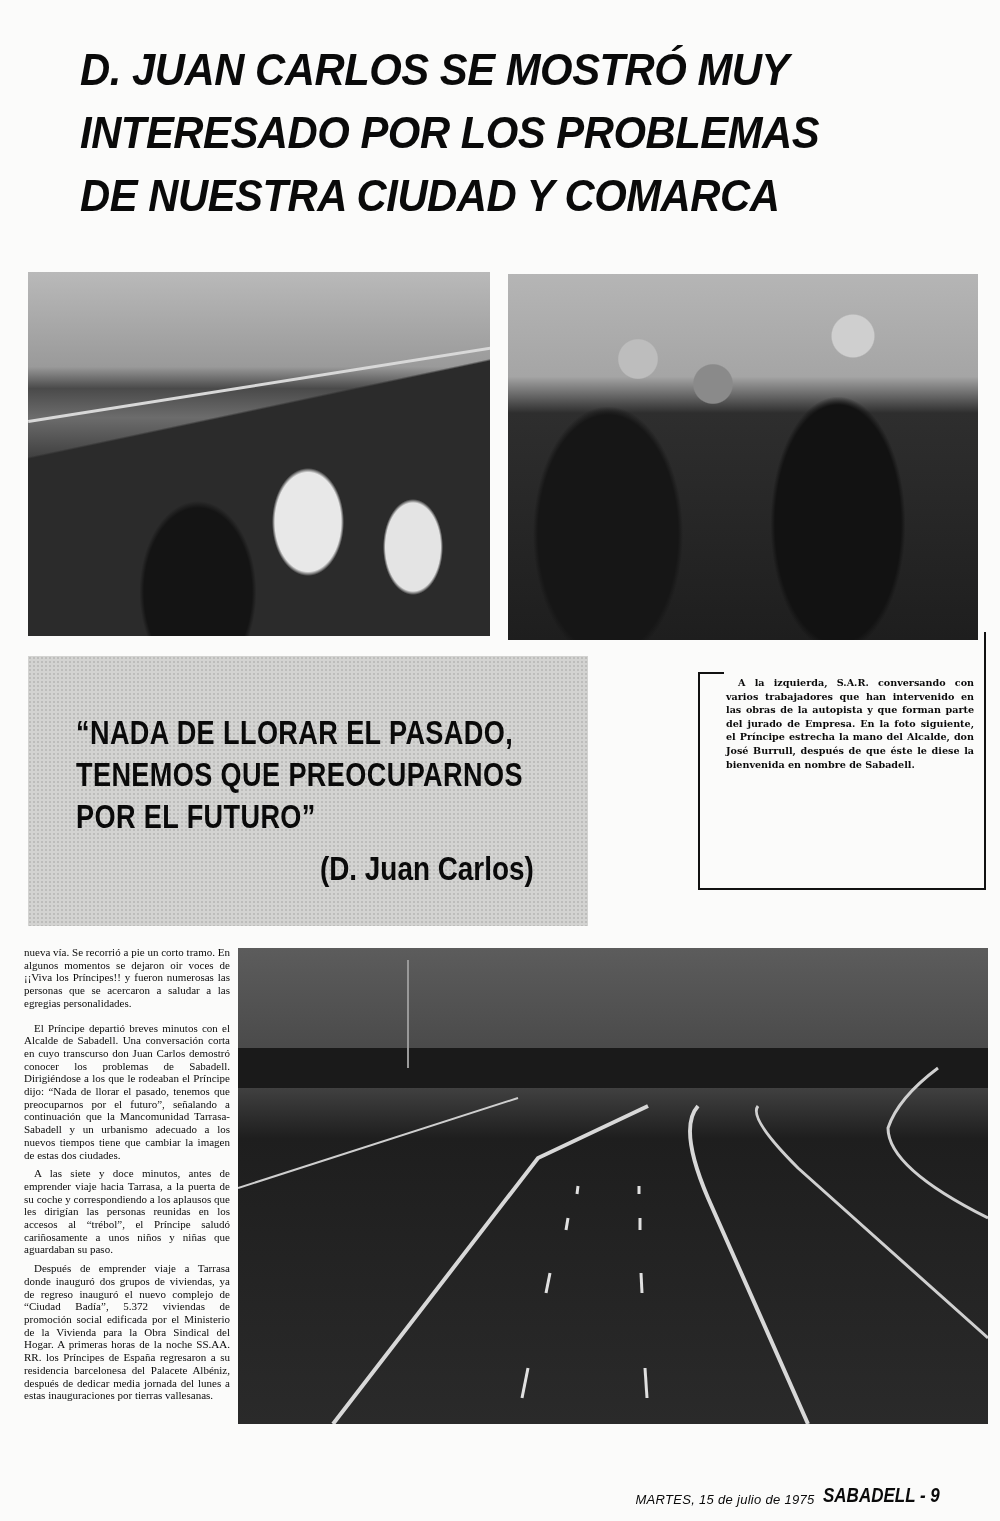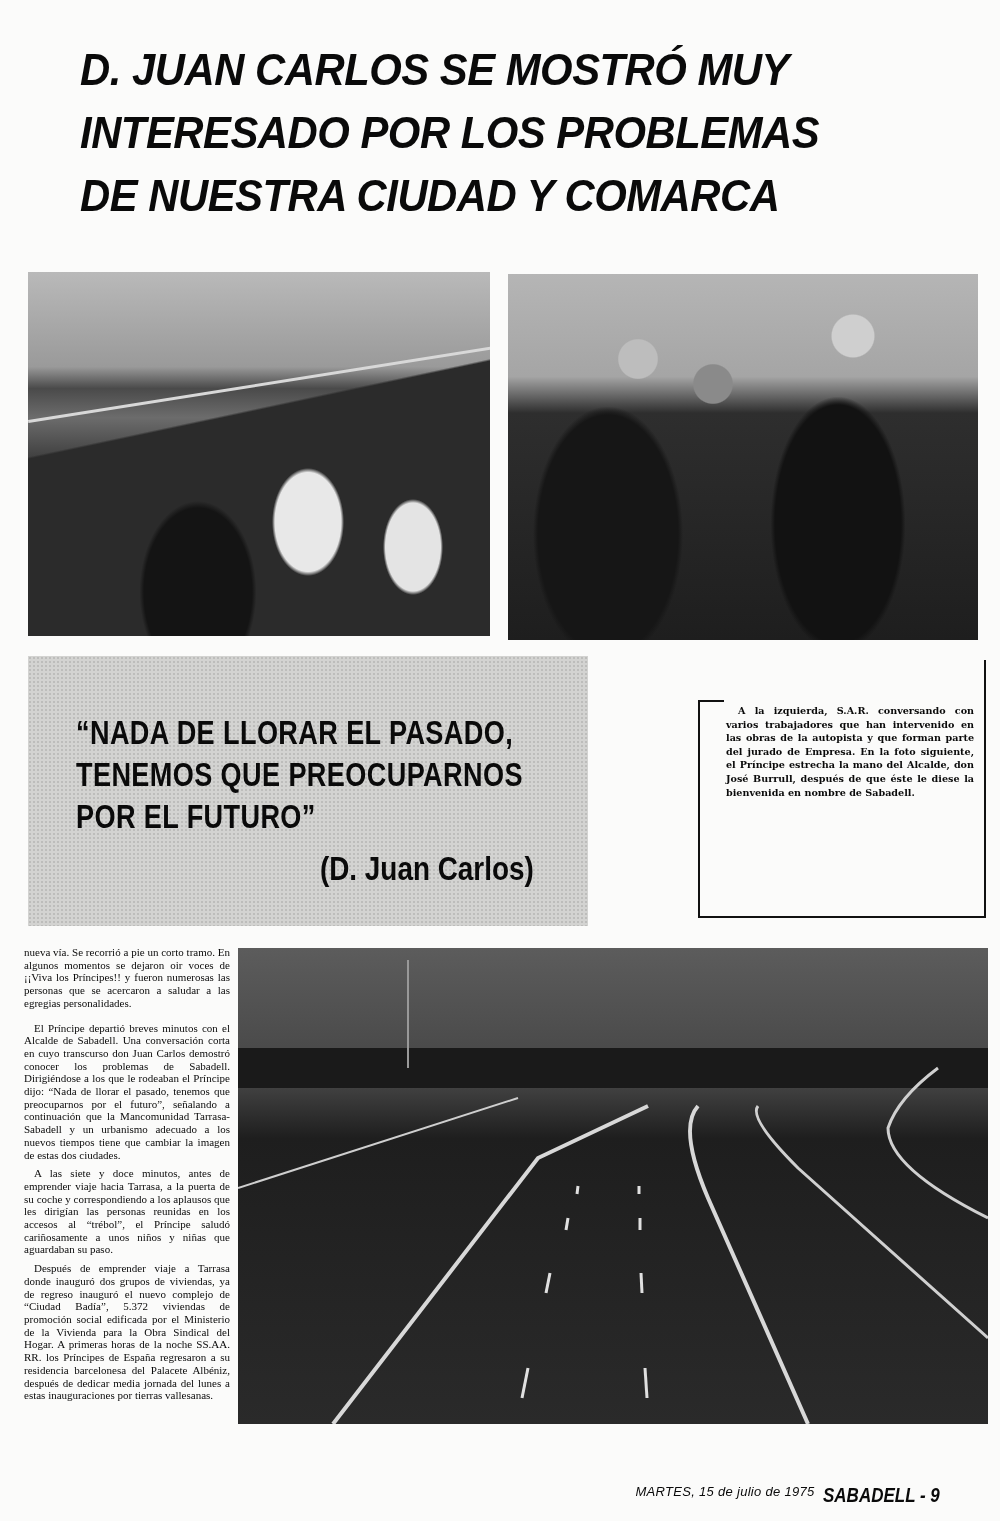--- a/index.html
+++ b/index.html
@@ -55,21 +55,21 @@
     }
     .quote-text span { display:block; }
     .quote-author {
       position: absolute; right: 54px; top: 192px;
       font-family: "Liberation Sans", sans-serif; font-weight: 700;
       font-size: 34px; line-height: 40px;
       transform: scaleX(0.82); transform-origin: right top; white-space: nowrap;
     }
     
     .caption-box {
-      position: absolute; left: 698px; top: 700px; width: 284px; height: 216px;
+      position: absolute; left: 698px; top: 672px; width: 284px; height: 216px;
       border-left: 2px solid #111; border-bottom: 2px solid #111; border-right: 2px solid #111;
     }
     .caption-box::before { content:""; position:absolute; left:-2px; top:0; width:26px; height:2px; background:#111; }
     .caption-box::after { content:""; position:absolute; right:-2px; top:-40px; width:2px; height:40px; background:#111; }
     .caption {
       position: absolute; left: 26px; top: 4px; width: 248px;
       font-family: "DejaVu Serif", serif; font-weight: 700;
       font-size: 9.6px; line-height: 13.6px; text-align: justify;
       text-indent: 12px; margin: 0;
     }
@@ -84,21 +84,21 @@
     .article p:nth-child(2) { font-weight: 700; margin-top: 12px; }
     
     .p3 { left: 238px; top: 948px; width: 750px; height: 476px;
       background:
         linear-gradient(180deg, #5c5c5c 0%, #454545 28%, #1e1e1e 40%, #2a2a2a 100%);
     }
     .p3 svg { position:absolute; left:0; top:0; }
     .footer {
       position: absolute; right: 40px; top: 1484px;
       font-family: "Liberation Sans", sans-serif; white-space: nowrap;
-      display: flex; align-items: flex-start; gap: 8px;
+      display: flex; align-items: flex-end; gap: 8px;
     }
     .footer-date { font-size: 13px; font-style: italic; letter-spacing: 0.3px; }
     .footer-paper { font-size: 20px; font-weight: 700; font-style: italic; transform: scaleX(0.85); transform-origin: left center; }
   </style>
 </head>
 <body>
 
 <h1 class="headline">
   <span>D. JUAN CARLOS SE MOSTRÓ MUY</span>
   <span>INTERESADO POR LOS PROBLEMAS</span>

